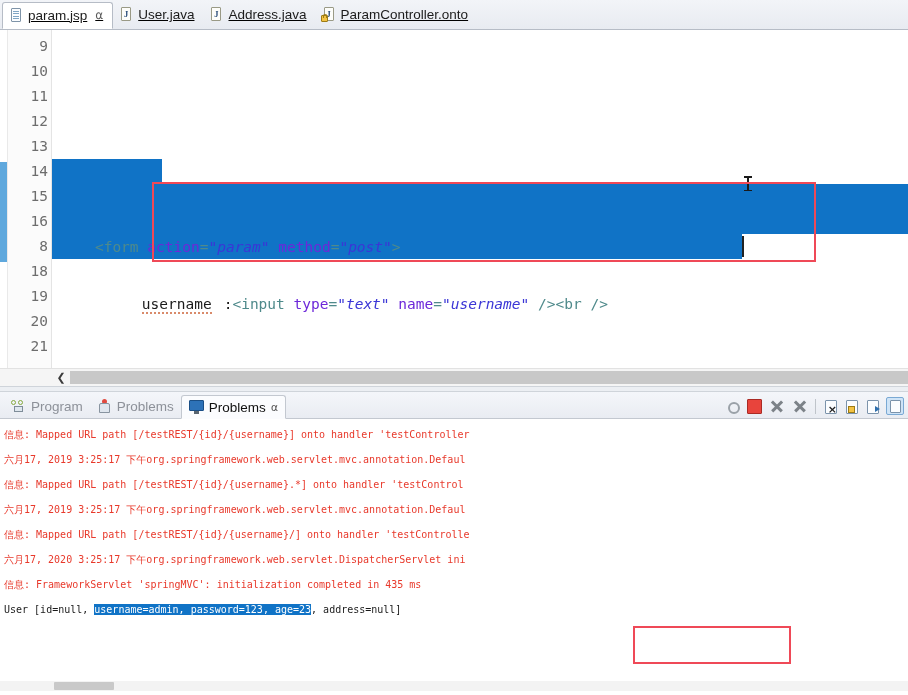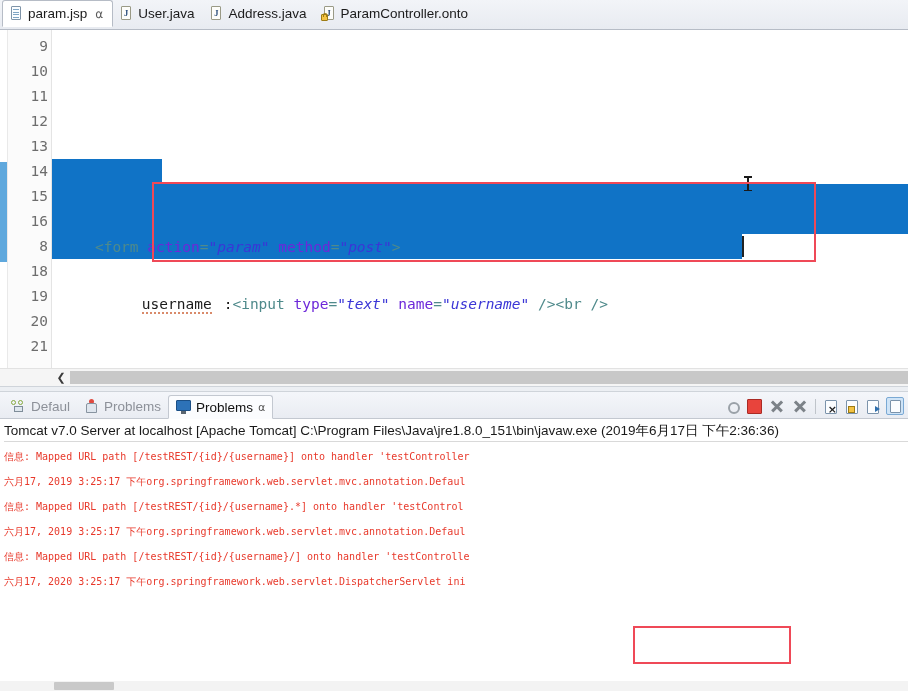--- a/index.html
+++ b/index.html
@@ -16,24 +16,25 @@
     color: #000;
     position: relative;
   }
 
   
   .tabbar {
     height: 30px;
     background: linear-gradient(to bottom, #f2f4f8 0%, #e8ebf1 100%);
     border-bottom: 1px solid #b6bcc6;
     display: flex;
-    align-items: flex-start;
+    align-items: center;
     padding-left: 2px;
     box-sizing: border-box;
     position: relative;
+    text-decoration: underline;
   }
   .tab {
     display: flex;
     align-items: center;
     height: 27px;
     padding: 0 9px 0 7px;
     font-size: 13.5px;
     color: #1b1b1b;
     gap: 5px;
     box-sizing: border-box;
@@ -573,21 +574,21 @@
 
 <div class="panel">
 
   <div class="panel-tabbar">
     <div class="ptab">
       <span class="server-icon">
         <span class="s1"></span>
           <span class="s2"></span>
           <span class="st"></span>
       </span>
-      <span>Defaul</span>
+      <span>Program</span>
     </div>
 
     <div class="ptab">
       <span class="problem-icon">
         <span class="dot"></span>
           <span class="body"></span>
       </span>
       <span>Problems</span>
     </div>
 
@@ -609,29 +610,30 @@
       <span class="ticon doc xmark"></span>
       <span class="ticon doc locked"></span>
       <span class="ticon doc arrow"></span>
       <span class="ticon sel-box">
           <span class="inner"></span>
         </span>
     </div>
   </div>
 
   <div class="console-out">
-    <div class="console-head">Tomcat v7.0 Server at localhost [Apache Tomcat] C:\Program Files\Java\jre1.8.0_151\bin\javaw.exe (2019年6月17日 下午2:36:36)</div>
 
     <div class="logline">信息: Mapped URL path [/testREST/{id}/{username}] onto handler 'testController</div>
     <div class="logline">六月17, 2019 3:25:17 下午org.springframework.web.servlet.mvc.annotation.Defaul</div>
     <div class="logline">信息: Mapped URL path [/testREST/{id}/{username}.*] onto handler 'testControl</div>
     <div class="logline">六月17, 2019 3:25:17 下午org.springframework.web.servlet.mvc.annotation.Defaul</div>
     <div class="logline">信息: Mapped URL path [/testREST/{id}/{username}/] onto handler 'testControlle</div>
     <div class="logline">六月17, 2020 3:25:17 下午org.springframework.web.servlet.DispatcherServlet ini</div>
-
+    <div class="logline">信息: FrameworkServlet 'springMVC': initialization completed in 435 ms</div>
+
+    <div class="logline black"><span>User [id=null, </span><span class="hl">username=admin, password=123, age=23</span><span>, </span><span>address=null]</span></div>
 
     <div class="panel-hscroll">
       <div class="thumb"></div>
     </div>
   </div>
 
   <div class="redbox" style="left:633px;top:234px;width:158px;height:38px;"></div>
 </div>
 
 </body></html>

